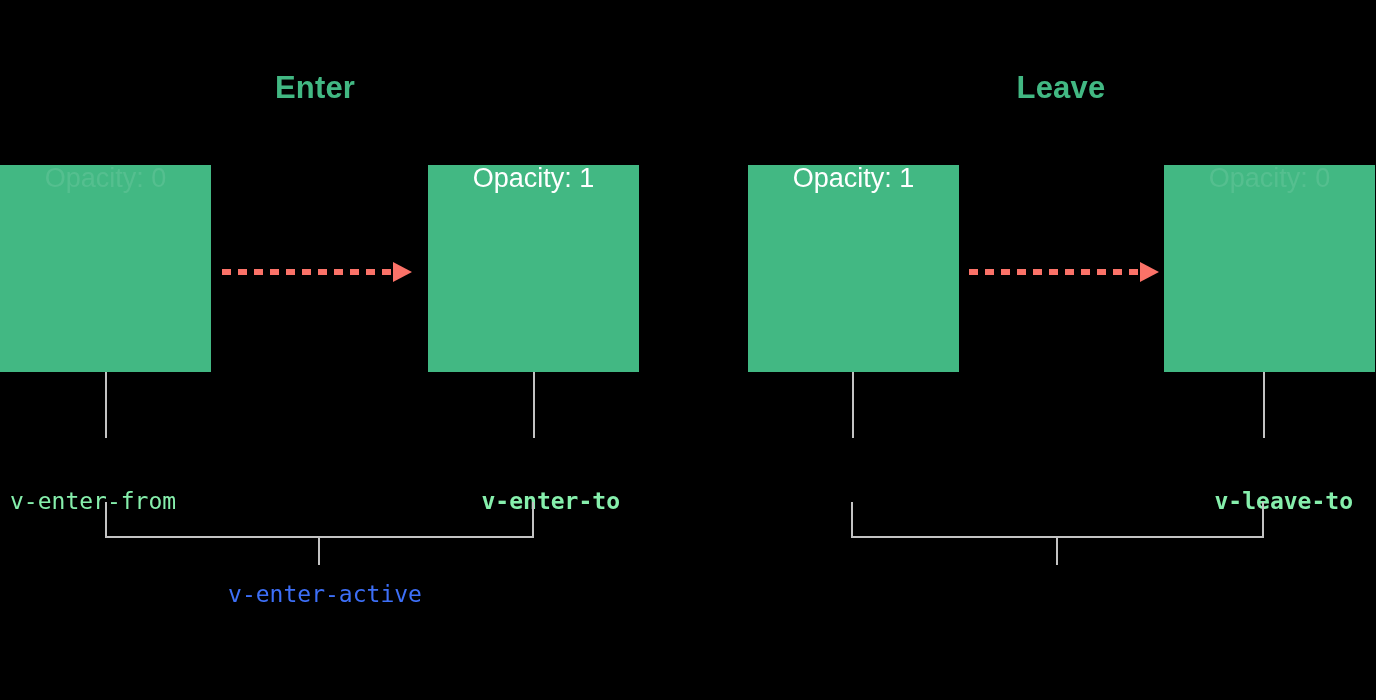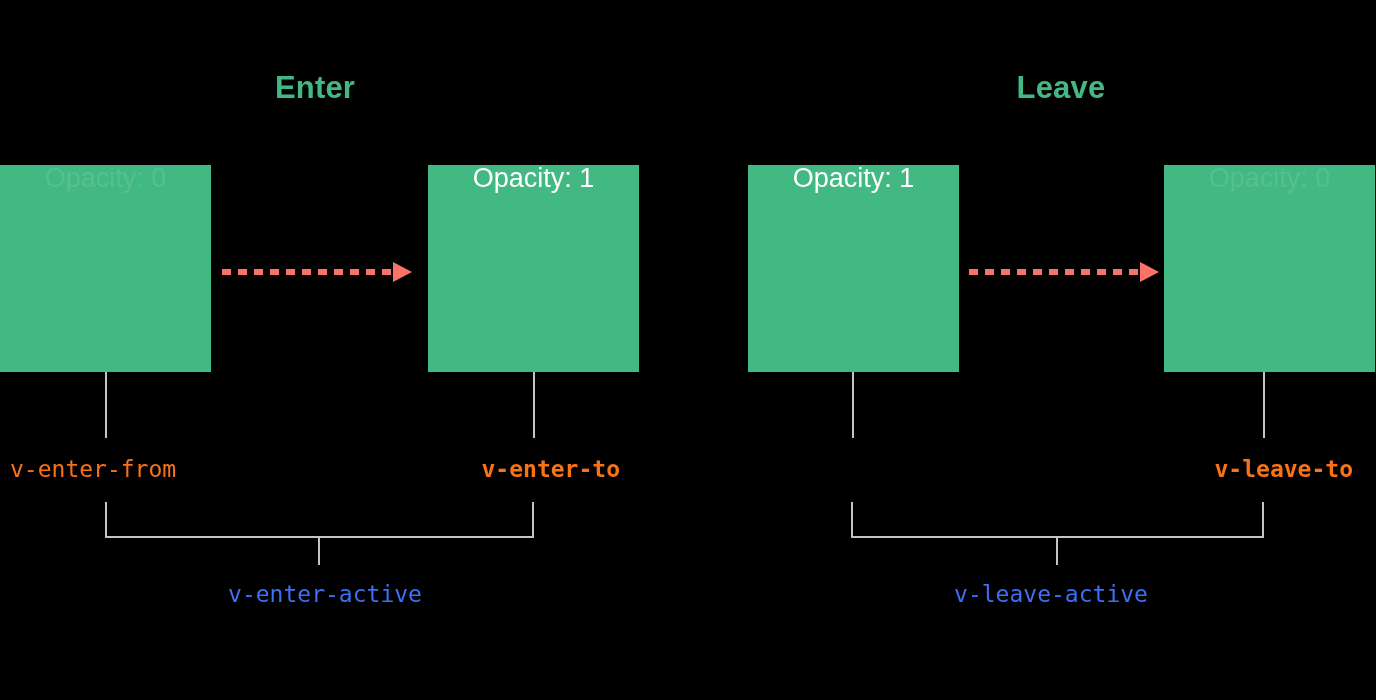--- a/index.html
+++ b/index.html
@@ -81,23 +81,24 @@
     position: absolute;
     width: 2px;
     background: #c3c3c3;
   }
 
   
   .class-label {
     position: absolute;
     font-family: "DejaVu Sans Mono", "Liberation Mono", monospace;
     font-size: 23px;
-    color: #f97316;
+    color: #86efac;
     white-space: nowrap;
     letter-spacing: 0px;
+    margin-top: 32px;
   }
   .class-label.right-aligned {
     text-align: right;
     transform: translateX(-100%);
     font-weight: bold;
   }
 
   
   .bracket {
     position: absolute;
@@ -167,15 +168,14 @@
     <span class="state-box-label faded">Opacity: 0</span>
   </div>
 
   <div class="leader" style="left:852px; top:372px; height:66px;"></div>
   <div class="leader" style="left:1263px; top:372px; height:66px;"></div>
 
   <div class="class-label right-aligned" style="left:1353px; top:456px;">v-leave-to</div>
 
   <div class="bracket" style="left:851px; top:502px; width:413px;"></div>
   <div class="bracket-stem" style="left:1056px; top:538px; height:27px;"></div>
-  <div class="bracket-label" style="left:1051px; top:581px;">v-leave-active</div>
 
 </div>
 
 </body></html>

